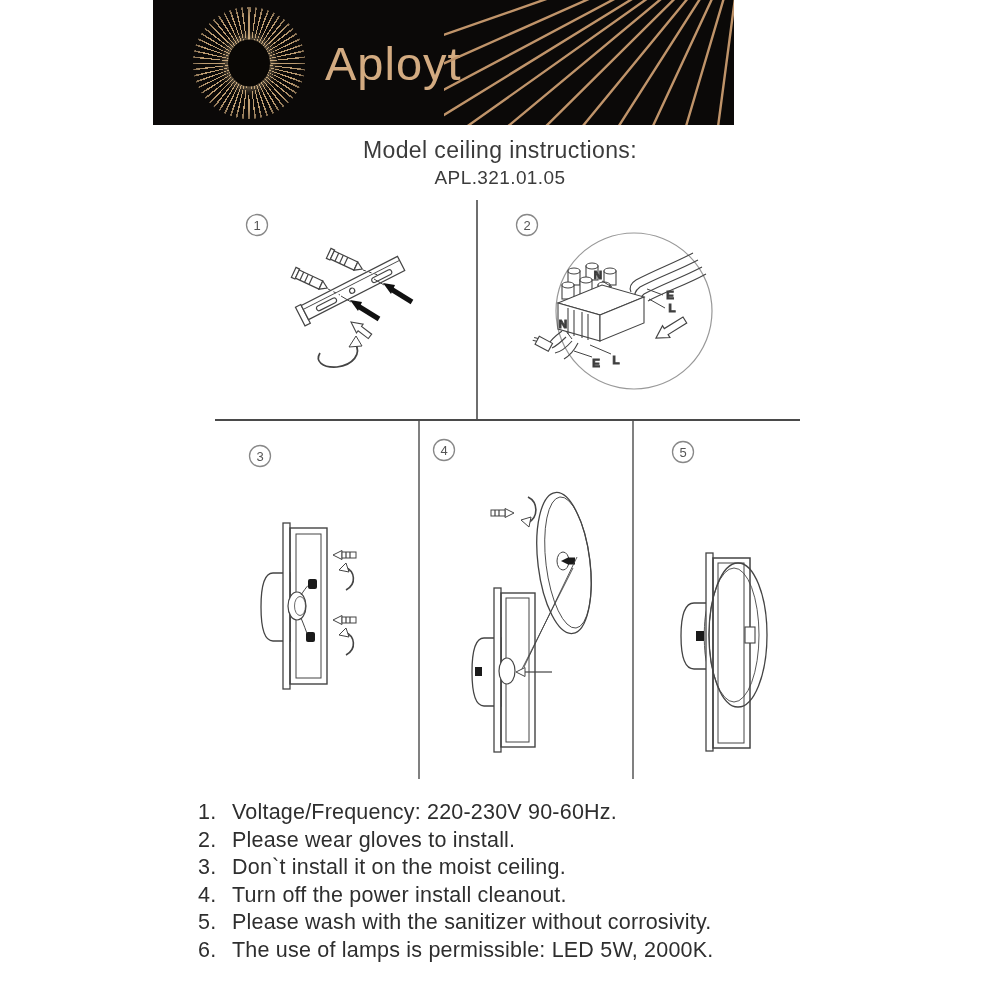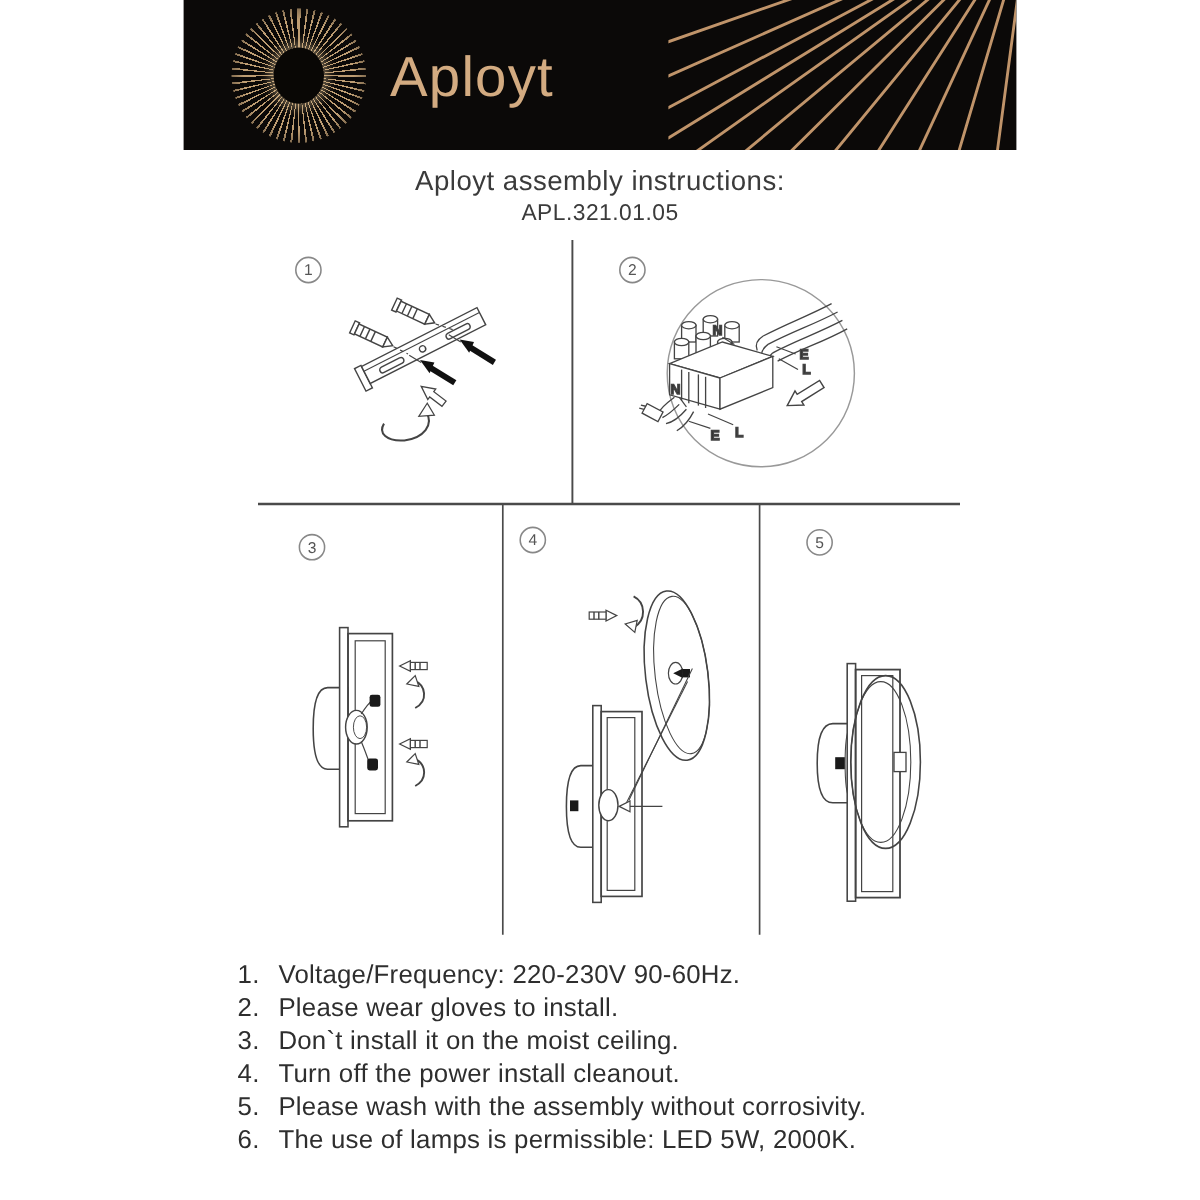--- a/index.html
+++ b/index.html
@@ -2,21 +2,21 @@
 <html><head>
 <meta charset="utf-8">
 <style>
   html,body { margin:0; padding:0; }
   .page {
     position:relative; width:1000px; height:1000px; background:#ffffff;
     font-family:"Liberation Sans", sans-serif; overflow:hidden;
   }
   
   .banner {
-    position:absolute; left:153px; top:0; width:694px; height:125px;
+    position:absolute; left:153px; top:0; width:581px; height:125px;
     background:#0b0908; overflow:hidden;
   }
   .sunburst { position:absolute; left:40px; top:7px; width:112px; height:112px; }
   .sunburst-rays {
     position:absolute; inset:0; border-radius:50%;
     background:repeating-conic-gradient(rgba(209,173,126,0.9) 0deg 1.7deg, rgba(11,9,8,0) 1.7deg 6.4deg);
   }
   .sunburst-fade {
     position:absolute; inset:0; border-radius:50%;
     background:radial-gradient(circle, rgba(11,9,8,0) 0 58%, #0b0908 98%);
@@ -76,21 +76,21 @@
         <line x1="300" y1="-70" x2="115" y2="155"></line>
         <line x1="300" y1="-70" x2="155" y2="157"></line>
         <line x1="300" y1="-70" x2="195" y2="156"></line>
         <line x1="300" y1="-70" x2="235" y2="150"></line>
         <line x1="300" y1="-70" x2="272" y2="142"></line>
       </g>
     </svg>
   </div>
 
   <div class="title-block">
-    <div class="title-line">Aployt assembly instructions:</div>
+    <div class="title-line">Model ceiling instructions:</div>
     <div class="model-line">APL.321.01.05</div>
   </div>
 
   <svg class="diagram" width="700" height="595" viewBox="0 0 700 595">
 
     <g stroke="#4a4a4a">
       <line x1="327" y1="5" x2="327" y2="225" stroke-width="1.6"></line>
       <line x1="65" y1="225" x2="650" y2="225" stroke-width="2.2"></line>
       <line x1="269" y1="225" x2="269" y2="584" stroke-width="1.4"></line>
       <line x1="483" y1="225" x2="483" y2="584" stroke-width="1.4"></line>
@@ -329,21 +329,21 @@
     <div class="instr-row">
       <span class="instr-num">3.</span>
       <span class="instr-text">Don`t install it on the moist ceiling.</span>
     </div>
     <div class="instr-row">
       <span class="instr-num">4.</span>
       <span class="instr-text">Turn off the power install cleanout.</span>
     </div>
     <div class="instr-row">
       <span class="instr-num">5.</span>
-      <span class="instr-text">Please wash with the assembly without corrosivity.</span>
+      <span class="instr-text">Please wash with the sanitizer without corrosivity.</span>
     </div>
     <div class="instr-row">
       <span class="instr-num">6.</span>
       <span class="instr-text">The use of lamps is permissible: LED 5W, 2000K.</span>
     </div>
   </div>
 
 </div>
 
 </body></html>

